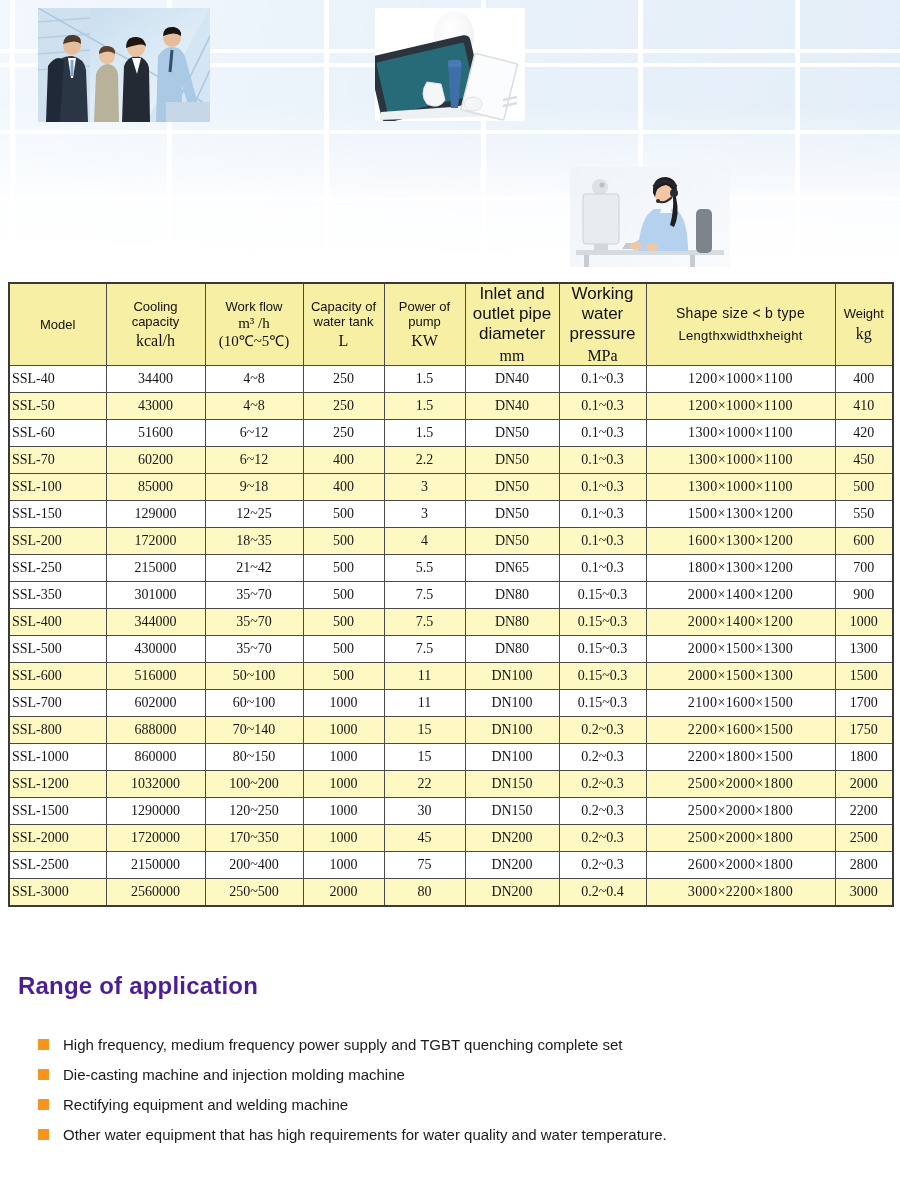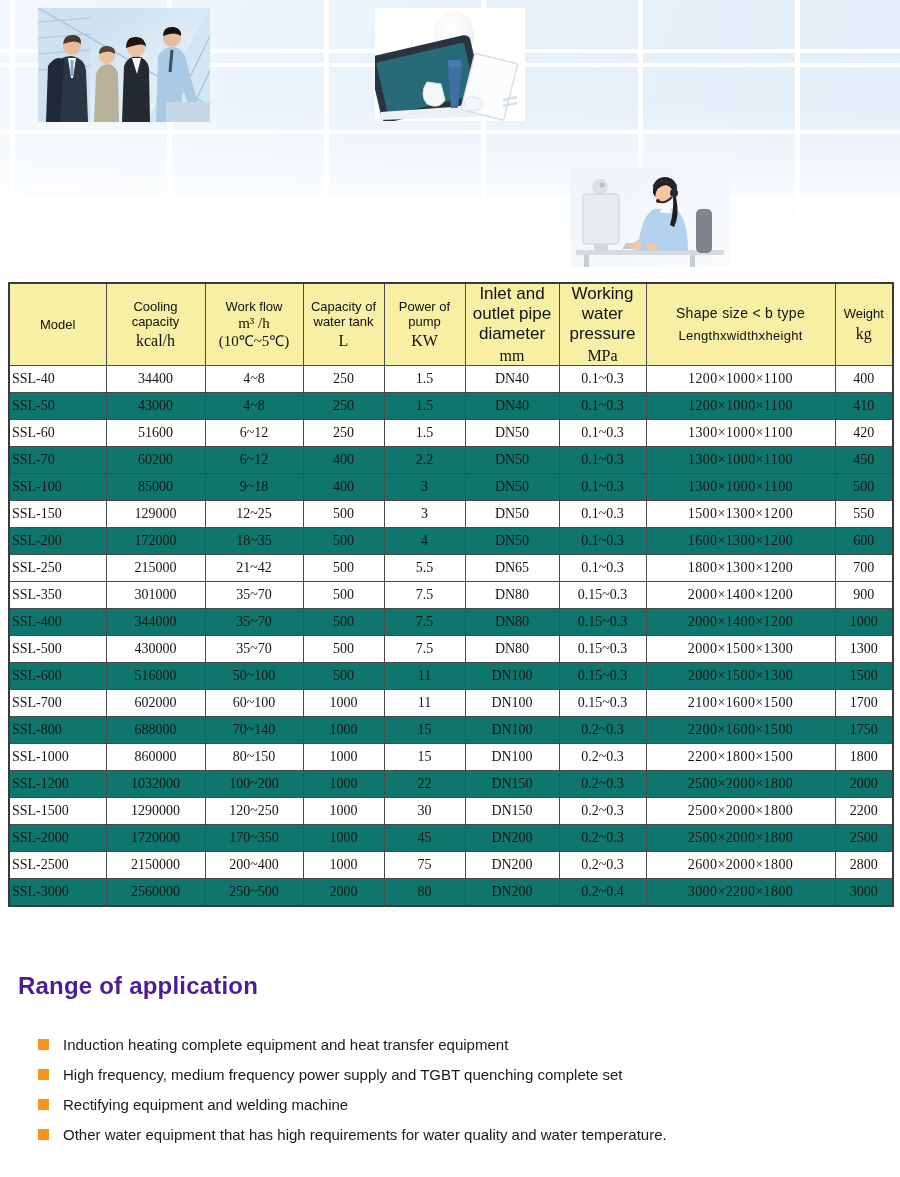--- a/index.html
+++ b/index.html
@@ -39,21 +39,21 @@
   .h-label.small{font-size:17px;}
   .h-label.shape{font-size:14px;letter-spacing:.3px;margin-bottom:7px;}
   .h-unit{font-family:"Liberation Serif", serif;font-size:16px;line-height:1.12;margin-top:3px;}
   .h-unit.tight{margin-top:1px;font-size:15px;}
   .h-unit.sans{font-family:"Liberation Sans", sans-serif;font-size:13px;letter-spacing:.3px;}
   tbody tr{height:27px;}
   tbody td{
     font-family:"Liberation Serif", serif;font-size:14px;color:#151515;
     text-align:center;white-space:nowrap;
   }
-  tbody tr.alt{background:#0f766e;}
+  tbody tr.alt{background:#fef9c3;}
   td.c-model{text-align:left;padding-left:15px;}
   td.c-shape{letter-spacing:.4px;}
 
   
   .section-heading{
     position:absolute;left:18px;top:972px;margin:0;
     font-size:24px;font-weight:bold;color:#4c1d95;letter-spacing:.2px;
   }
   ul.app-list{
     position:absolute;left:38px;top:1036px;width:840px;
@@ -466,25 +466,25 @@
         <td>3000</td>
       </tr>
     </tbody>
 </table>
 
 <h2 class="section-heading">Range of application</h2>
 
 <ul class="app-list" id="app-list">
     <li>
       <span class="square"></span>
-      <span>Induction heating complete equipment and heat transfer equipment</span>
+      <span>High frequency, medium frequency power supply and TGBT quenching complete set</span>
     </li>
     <li>
       <span class="square"></span>
-      <span>High frequency, medium frequency power supply and TGBT quenching complete set</span>
+      <span>Die-casting machine and injection molding machine</span>
     </li>
     <li>
       <span class="square"></span>
       <span>Rectifying equipment and welding machine</span>
     </li>
     <li>
       <span class="square"></span>
       <span>Other water equipment that has high requirements for water quality and water temperature.</span>
     </li>
   </ul>

